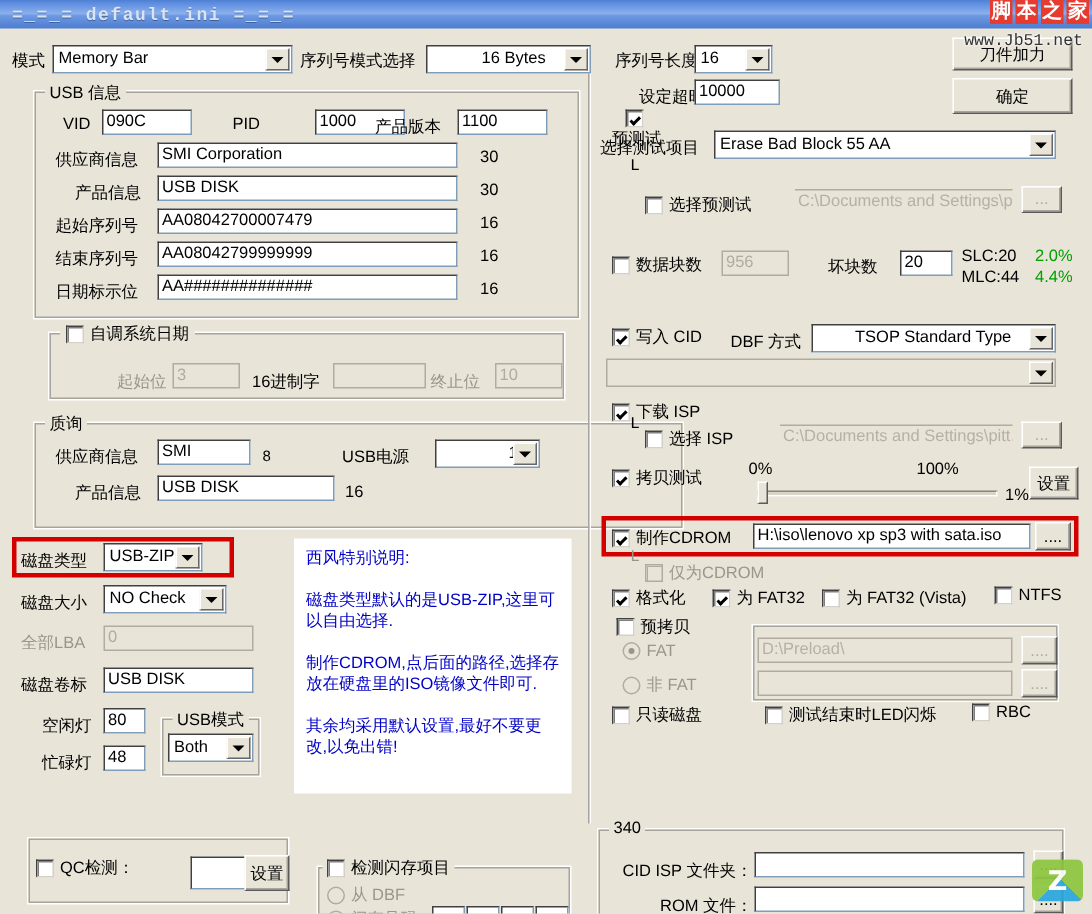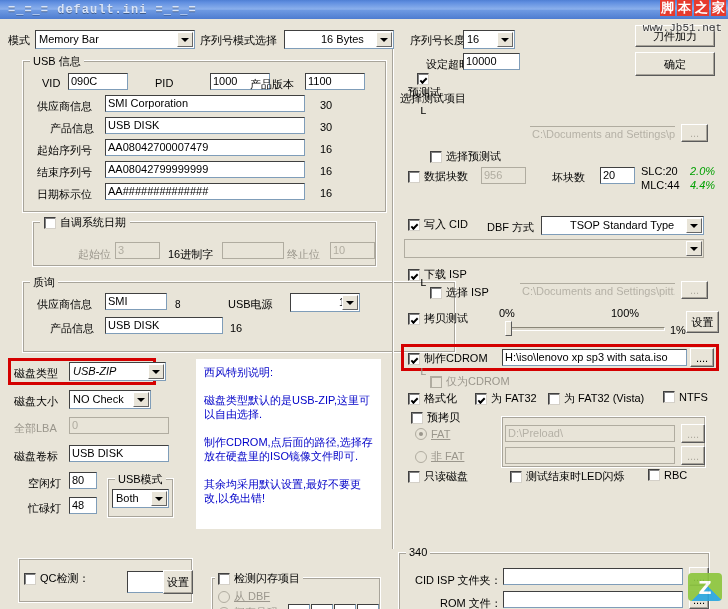--- a/index.html
+++ b/index.html
@@ -71,21 +71,21 @@
     box-shadow: inset 1px 1px 0 #808080;
     margin-right:4px; position:relative; flex:0 0 auto;
   }
   .cb.on .bx:after{
     content:""; position:absolute; left:2px; top:4px; width:5px; height:2px;
     border-left:2px solid #000; border-bottom:2px solid #000;
     transform:rotate(-45deg);
   }
   .cb.dis{ color:#9a968c; }
   .cb.dis .bx{ background:#e8e4d8; box-shadow: inset 1px 1px 0 #b0aca0; border-color:#b0aca0;}
-  .rb{ position:absolute; display:flex; align-items:center; white-space:nowrap; font-size:11px;text-decoration:underline;}
+  .rb{ position:absolute; display:flex; align-items:center; white-space:nowrap; font-size:11px;}
   .rb .bx{
     width:12px;height:12px;border-radius:50%;background:#fff;
     border:1px solid #808080; margin-right:4px; position:relative; flex:0 0 auto;
   }
   .rb.on .bx:after{
     content:""; position:absolute; left:3px; top:3px; width:4px;height:4px;border-radius:50%;
     background:#000;
   }
   .rb.dis{ color:#9a968c; }
   .rb.dis .bx{ background:#e8e4d8; border-color:#b0aca0;}
@@ -140,21 +140,21 @@
     background:
       linear-gradient(135deg,#8dc63f 0 50%, transparent 50%),
       linear-gradient(45deg,#2aa7df 0 55%, #8dc63f 55%);
     border-radius:4px;
     display:flex;align-items:center;justify-content:center;
     color:#fff;font-weight:bold;font-size:18px;font-family:"DejaVu Sans",sans-serif;
   }
   .wm-zol .ztxt{ display:flex; flex-direction:column; line-height:12px; }
   .wm-zol .zcn{ font-size:11px; color:#2b6cb0; font-weight:bold; }
   .wm-zol .zen{ font-size:13px; color:#1f5fa8; font-weight:bold; font-family:"Liberation Sans",sans-serif;}
-  .grn{ color:#00a000;font-style:italic; }
+  .grn{ color:#00a000; }
   .pct{ position:absolute; font-size:11px; }
 </style>
 </head>
 <body>
 
 <div id="titlebar">
   <span>=_=_=   default.ini   =_=_=</span>
 </div>
 
 <div class="wm-jb">
@@ -250,21 +250,21 @@
   <div class="combo" style="left:290px;top:274px;width:66px;padding-left:48px;">
     <span>100 mA</span>
     <span class="arw"></span>
   </div>
   <div class="lbl" style="left:50px;top:302px;">产品信息</div>
   <div class="txt" style="left:105px;top:298px;width:118px;">USB DISK</div>
   <div class="num" style="left:230px;top:303px;">16</div>
 
   <div class="redbox" style="left:8px;top:339px;width:148px;height:27px;"></div>
   <div class="lbl" style="left:14px;top:347px;">磁盘类型</div>
-  <div class="combo" style="left:69px;top:343px;width:97px;font-style:italic;">
+  <div class="combo" style="left:69px;top:343px;width:66px;">
     <span>USB-ZIP</span>
     <span class="arw"></span>
   </div>
 
   <div class="lbl" style="left:14px;top:375px;">磁盘大小</div>
   <div class="combo" style="left:69px;top:371px;width:82px;">
     <span>NO Check</span>
     <span class="arw"></span>
   </div>
 
@@ -294,23 +294,27 @@
 制作CDROM,点后面的路径,选择存放在硬盘里的ISO镜像文件即可.
 
 其余均采用默认设置,最好不要更改,以免出错!</div>
 
   <div class="cb on" style="left:408px;top:54px;flex-direction:column;">
     <span class="bx"></span>
     <span>预测试</span>
   </div>
 
   <div class="lbl" style="left:400px;top:72px;">选择测试项目</div>
+  <div class="combo" style="left:476px;top:68px;width:228px;">
+    <span>Erase Bad Block 55 AA</span>
+    <span class="arw"></span>
+  </div>
 
   <div class="lbl" style="left:420px;top:86px;font-family:'Liberation Mono',monospace;">L</div>
-  <div class="cb" style="left:430px;top:110px;margin-top:20px;">
+  <div class="cb" style="left:430px;top:110px;">
     <span class="bx"></span>
     <span>选择预测试</span>
   </div>
   <div class="txt dis grey" style="left:530px;top:107px;width:145px;border-top:1px solid #b0aca0;border-left:none;border-right:none;border-bottom:none;background:#e8e4d8;">C:\Documents and Settings\pit</div>
   <div class="btn" style="left:681px;top:105px;width:27px;height:18px;color:#b0aca0;">
     <span>...</span>
   </div>
 
   <div class="cb" style="left:408px;top:150px;">
     <span class="bx"></span>

